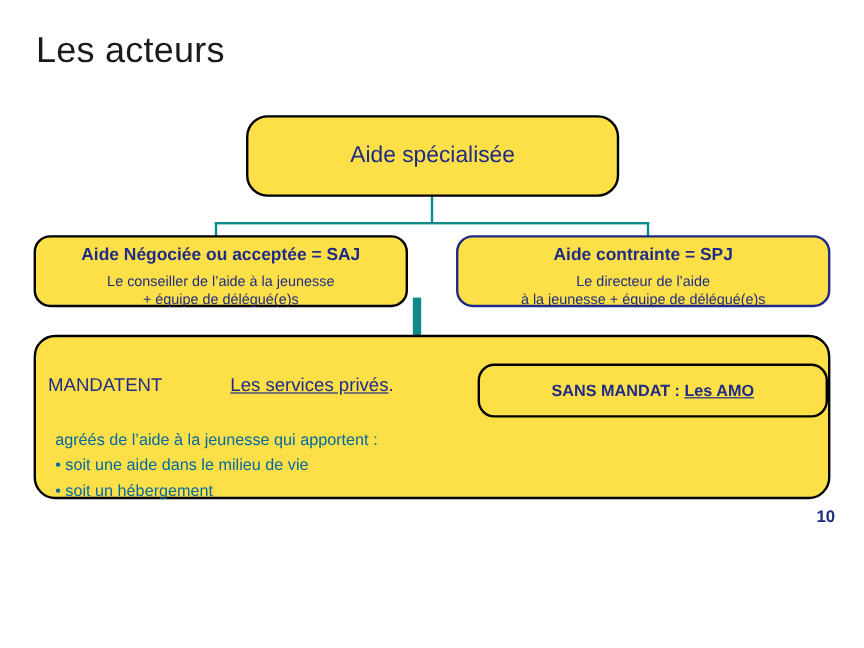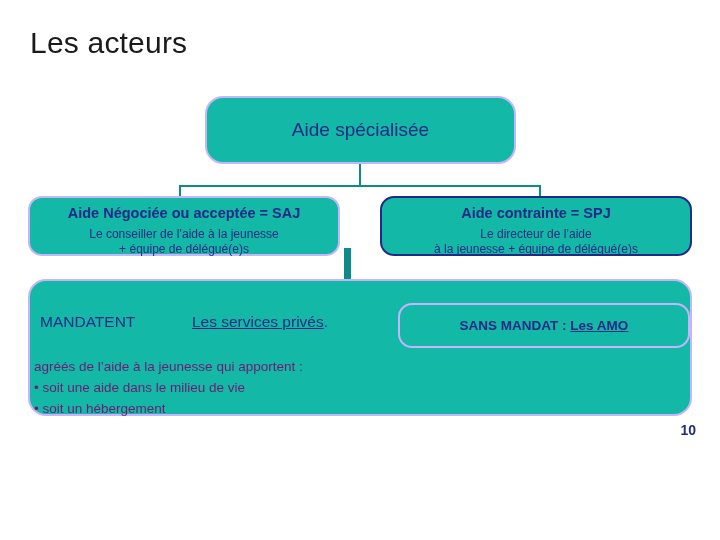--- a/index.html
+++ b/index.html
@@ -74,22 +74,22 @@
     height: 0;
     border-left: 16px solid transparent;
     border-right: 16px solid transparent;
     border-top: 18px solid #0f8a8a;
   }
 
   
   .box {
     position: absolute;
     box-sizing: border-box;
-    border: 2px solid #c4b5fd;
-    background: #14b8a6;
+    border: 2px solid #000000;
+    background: #fde047;
   }
   .rounded {
     border-radius: 14px;
     text-align: center;
   }
   .rounded-lg {
     border-radius: 18px;
   }
 
   .box-top {
@@ -169,24 +169,24 @@
     font-size: 13.5px;
     font-weight: bold;
     color: #1f2b86;
   }
   .box-amo .u {
     text-decoration: underline;
   }
 
   .agrees {
     position: absolute;
-    left: 34px;
+    left: 46px;
     top: 357px;
     font-size: 13.5px;
-    color: #701a75;
+    color: #0369a1;
     line-height: 1.55;
     white-space: pre-line;
   }
 
   .page-num {
     position: absolute;
     right: 24px;
     bottom: 26px;
     font-size: 14px;
     color: #1f2b86;

